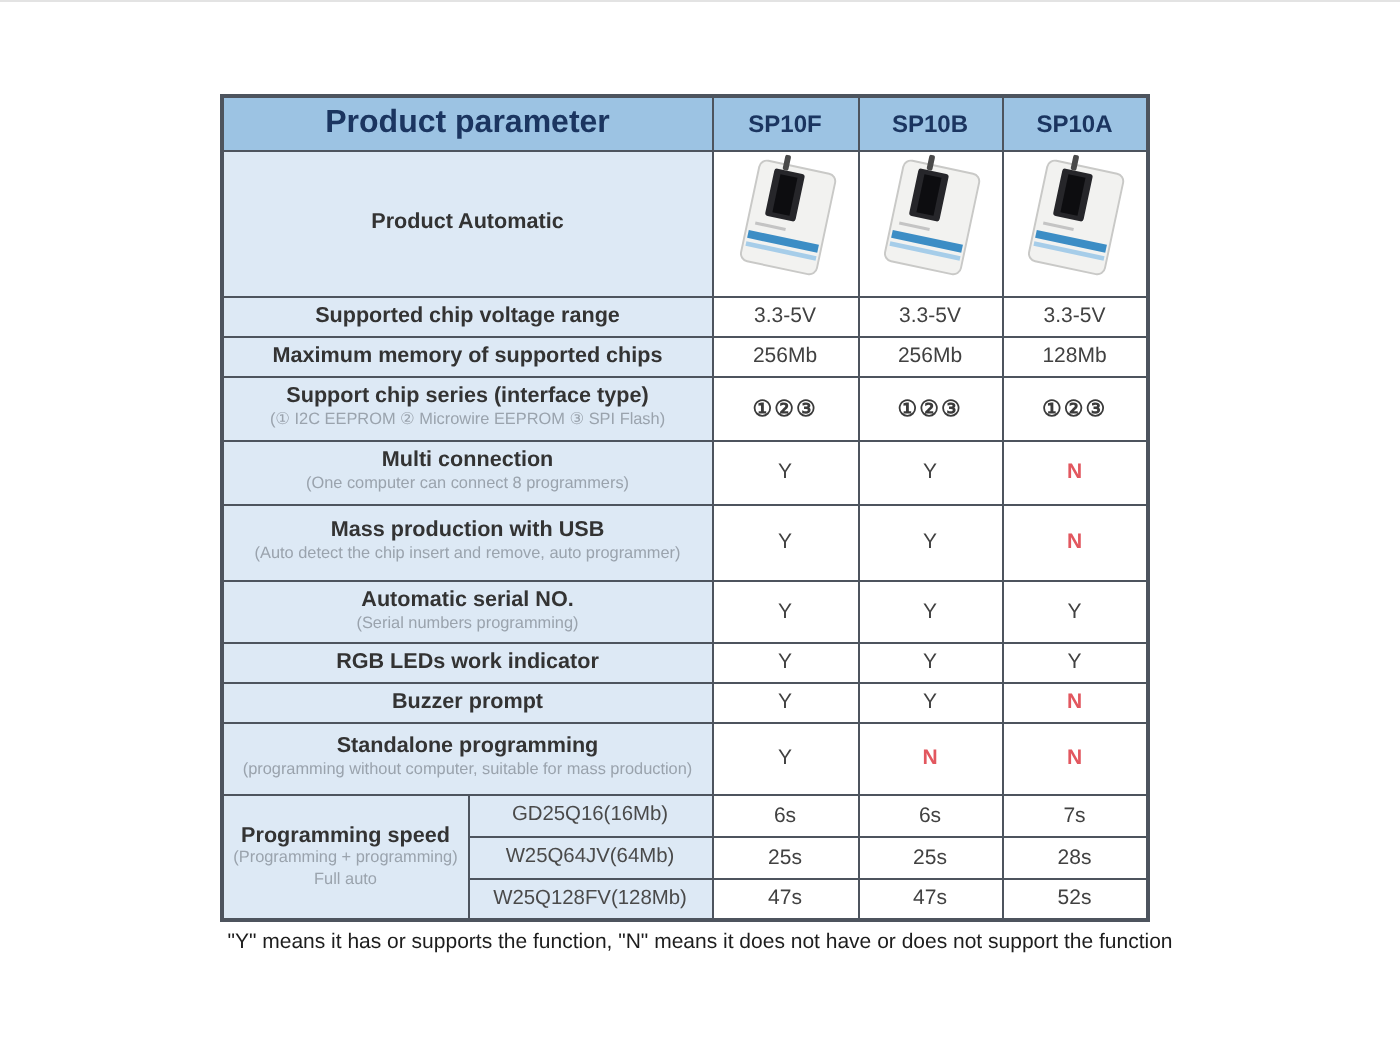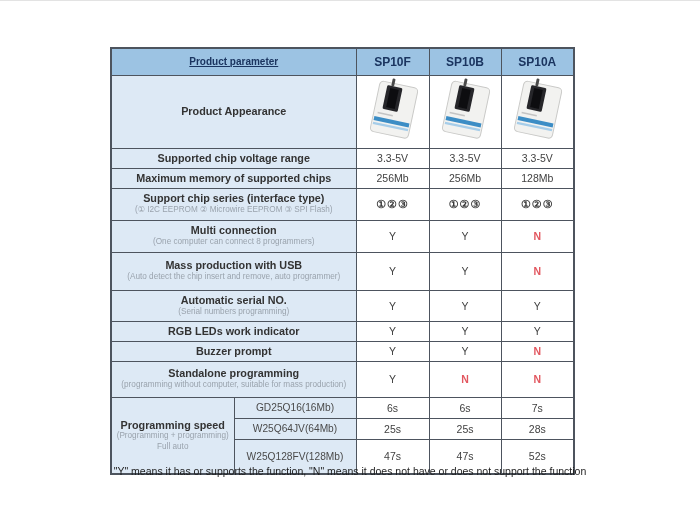--- a/index.html
+++ b/index.html
@@ -11,21 +11,21 @@
   .cmp-table{
     position:absolute;left:110px;top:46px;
     border-collapse:collapse;table-layout:fixed;width:463px;
     border:2px solid #4d545e;
   }
   .cmp-table td{
     border:1px solid #4d545e;padding:0;text-align:center;vertical-align:middle;
     overflow:hidden;
   }
   .hd{background:#9cc3e3;color:#1b3560;font-weight:bold;}
-  .hd-param{font-size:10px;text-decoration:underline;}
+  .hd-param{font-size:16px;}
   .hd-prod{font-size:12px;margin-top:36px;}
   .label-cell{background:#dde9f5;}
   .lbl{font-weight:bold;font-size:10.8px;color:#333;line-height:1.2;}
   .sub{font-size:8.2px;color:#9aa3ad;line-height:1.25;white-space:nowrap;}
   .val{font-size:10.5px;color:#414141;white-space:nowrap;}
   .val-circ{font-size:11px;font-weight:bold;color:#3a3a3a;letter-spacing:1px;margin-top:12px;}
   .val-n{color:#e2575f;font-weight:bold;}
   .img-cell{background:#ffffff;}
   .chip-cell{background:#dde9f5;text-align:left;font-size:10.2px;color:#4a4a4a;padding-left:9px;}
   .speed-label-cell{background:#dde9f5;}
@@ -51,21 +51,21 @@
     <tbody>
         <tr style="height:27px">
       <td colspan="2" class="hd hd-param">Product parameter</td>
       <td class="hd hd-prod">SP10F</td>
       <td class="hd hd-prod">SP10B</td>
       <td class="hd hd-prod">SP10A</td>
     </tr>
 
     <tr style="height:73px">
       <td colspan="2" class="label-cell">
-        <div class="lbl">Product Appearance</div>
+        <div class="lbl">Product Automatic</div>
       </td>
       <td class="img-cell">
         <svg width="62" height="66" viewBox="0 0 64 66">
           <g transform="rotate(12 32 33)">
             <rect x="13" y="6" width="40" height="53" rx="4" fill="#f2f2f0" stroke="#c9c9c7"></rect>
             <rect x="25" y="1" width="3" height="8" rx="1" fill="#4a4a4a"></rect>
             <rect x="21" y="9" width="16" height="25" rx="1.5" fill="#26262a"></rect>
             <rect x="24.5" y="11.5" width="9" height="20" fill="#0d0d10"></rect>
             <rect x="17" y="38" width="16" height="1.6" fill="#c4c4c4"></rect>
             <rect x="14.5" y="43" width="37" height="4.2" fill="#3c8dc5"></rect>
@@ -197,21 +197,21 @@
       <td class="val">6s</td>
       <td class="val">6s</td>
       <td class="val">7s</td>
     </tr>
     <tr style="height:21px">
       <td class="chip-cell">W25Q64JV(64Mb)</td>
       <td class="val">25s</td>
       <td class="val">25s</td>
       <td class="val">28s</td>
     </tr>
-    <tr style="height:35px">
+    <tr style="height:21px">
       <td class="chip-cell">W25Q128FV(128Mb)</td>
       <td class="val">47s</td>
       <td class="val">47s</td>
       <td class="val">52s</td>
     </tr>
   </tbody>
     </table>
 
   <div class="footer-note">"Y" means it has or supports the function, "N" means it does not have or does not support the function</div>
 </div>

